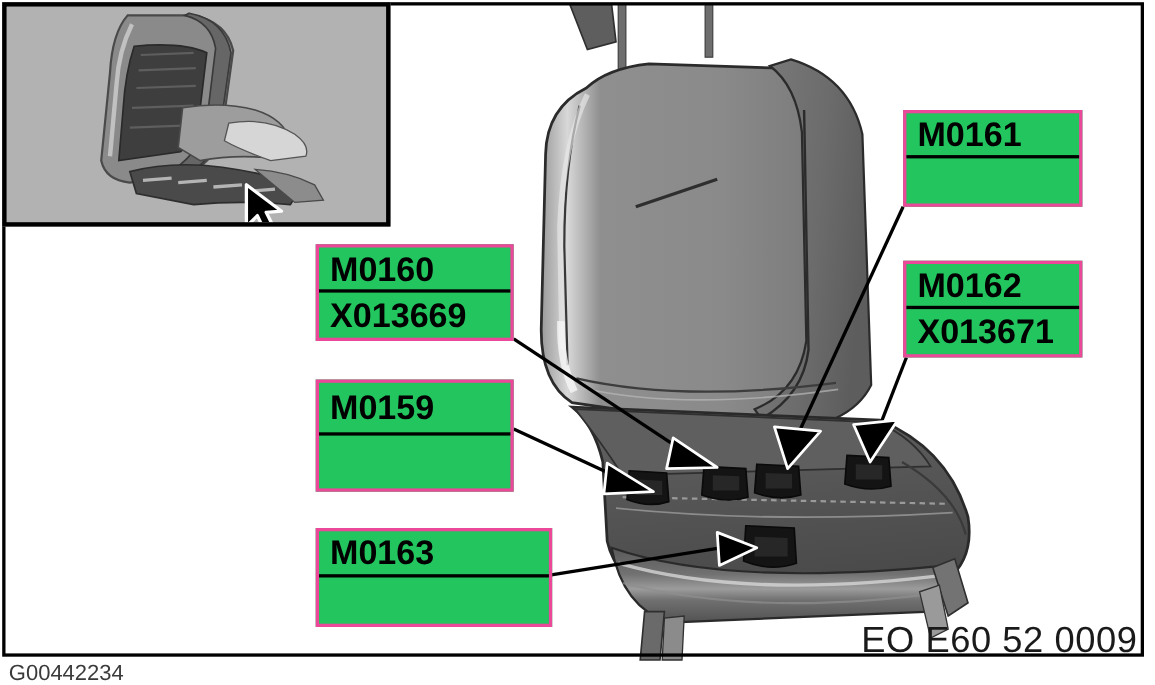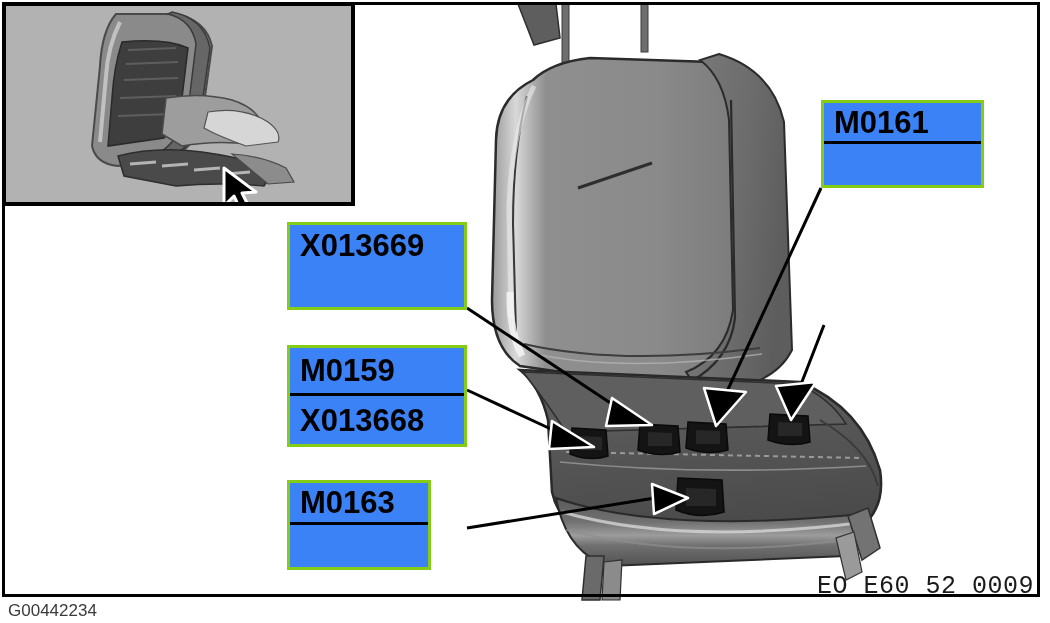--- a/index.html
+++ b/index.html
@@ -47,22 +47,22 @@
   }
   
   #seat-svg {
     position: absolute;
     left: 0;
     top: 0;
   }
   
   .callout {
     position: absolute;
-    border: 3px solid #84cc16;
-    background: #3b82f6;
+    border: 3px solid #ec4899;
+    background: #22c55e;
     box-sizing: border-box;
     z-index: 6;
   }
   .callout .row {
     height: 50%;
     display: flex;
     align-items: center;
     padding-left: 10px;
     font-size: 31px;
     font-weight: bold;
@@ -73,32 +73,32 @@
     font-family: "Liberation Sans", sans-serif;
   }
   .callout .row.top {
     border-bottom: 3px solid #000000;
   }
   
   #drawing-code {
     position: absolute;
     right: 16px;
     bottom: 22px;
-    font-size: 25px;
+    font-size: 33px;
     color: #1a1a1a;
     letter-spacing: 0.5px;
-    font-family: Liberation Mono, monospace;
+    font-family: Liberation Sans, sans-serif;
     white-space: nowrap;
     z-index: 6;
   }
   #figure-id {
     position: absolute;
     left: 8px;
     top: 601px;
-    font-size: 17px;
+    font-size: 20px;
     color: #3a3a3a;
     font-family: "Liberation Sans", sans-serif;
     white-space: nowrap;
   }
 </style>
 </head>
 <body>
 
 <div id="page">
 
@@ -262,33 +262,37 @@
         <path d="M226 148 Q256 150 280 162 L288 176 L262 178 Z" fill="#8c8c8c" stroke="#4a4a4a" stroke-width="1.2"></path>
       </g>
 
       <g>
         <path d="M218 162 L218 200 L228 190 L235 205 L243 201 L236 187 L250 186 Z" fill="#000000" stroke="#ffffff" stroke-width="3" stroke-linejoin="round"></path>
       </g>
     </svg>
   </div>
 
   <div class="callout" style="left:287px; top:222px; width:180px; height:88px;">
+    <div class="row top">M0160</div>
     <div class="row">X013669</div>
   </div>
 
   <div class="callout" style="left:287px; top:345px; width:180px; height:102px;">
     <div class="row top">M0159</div>
-    <div class="row">X013668</div>
-  </div>
-
-  <div class="callout" style="left:287px; top:480px; width:144px; height:90px;">
+  </div>
+
+  <div class="callout" style="left:287px; top:480px; width:215px; height:90px;">
     <div class="row top">M0163</div>
   </div>
 
   <div class="callout" style="left:821px; top:100px; width:163px; height:88px;">
     <div class="row top">M0161</div>
   </div>
 
+  <div class="callout" style="left:821px; top:237px; width:163px; height:88px;">
+    <div class="row top">M0162</div>
+    <div class="row">X013671</div>
+  </div>
 
   <div id="drawing-code">EO E60 52 0009</div>
   <div id="figure-id">G00442234</div>
 
 </div>
 
 </body></html>

